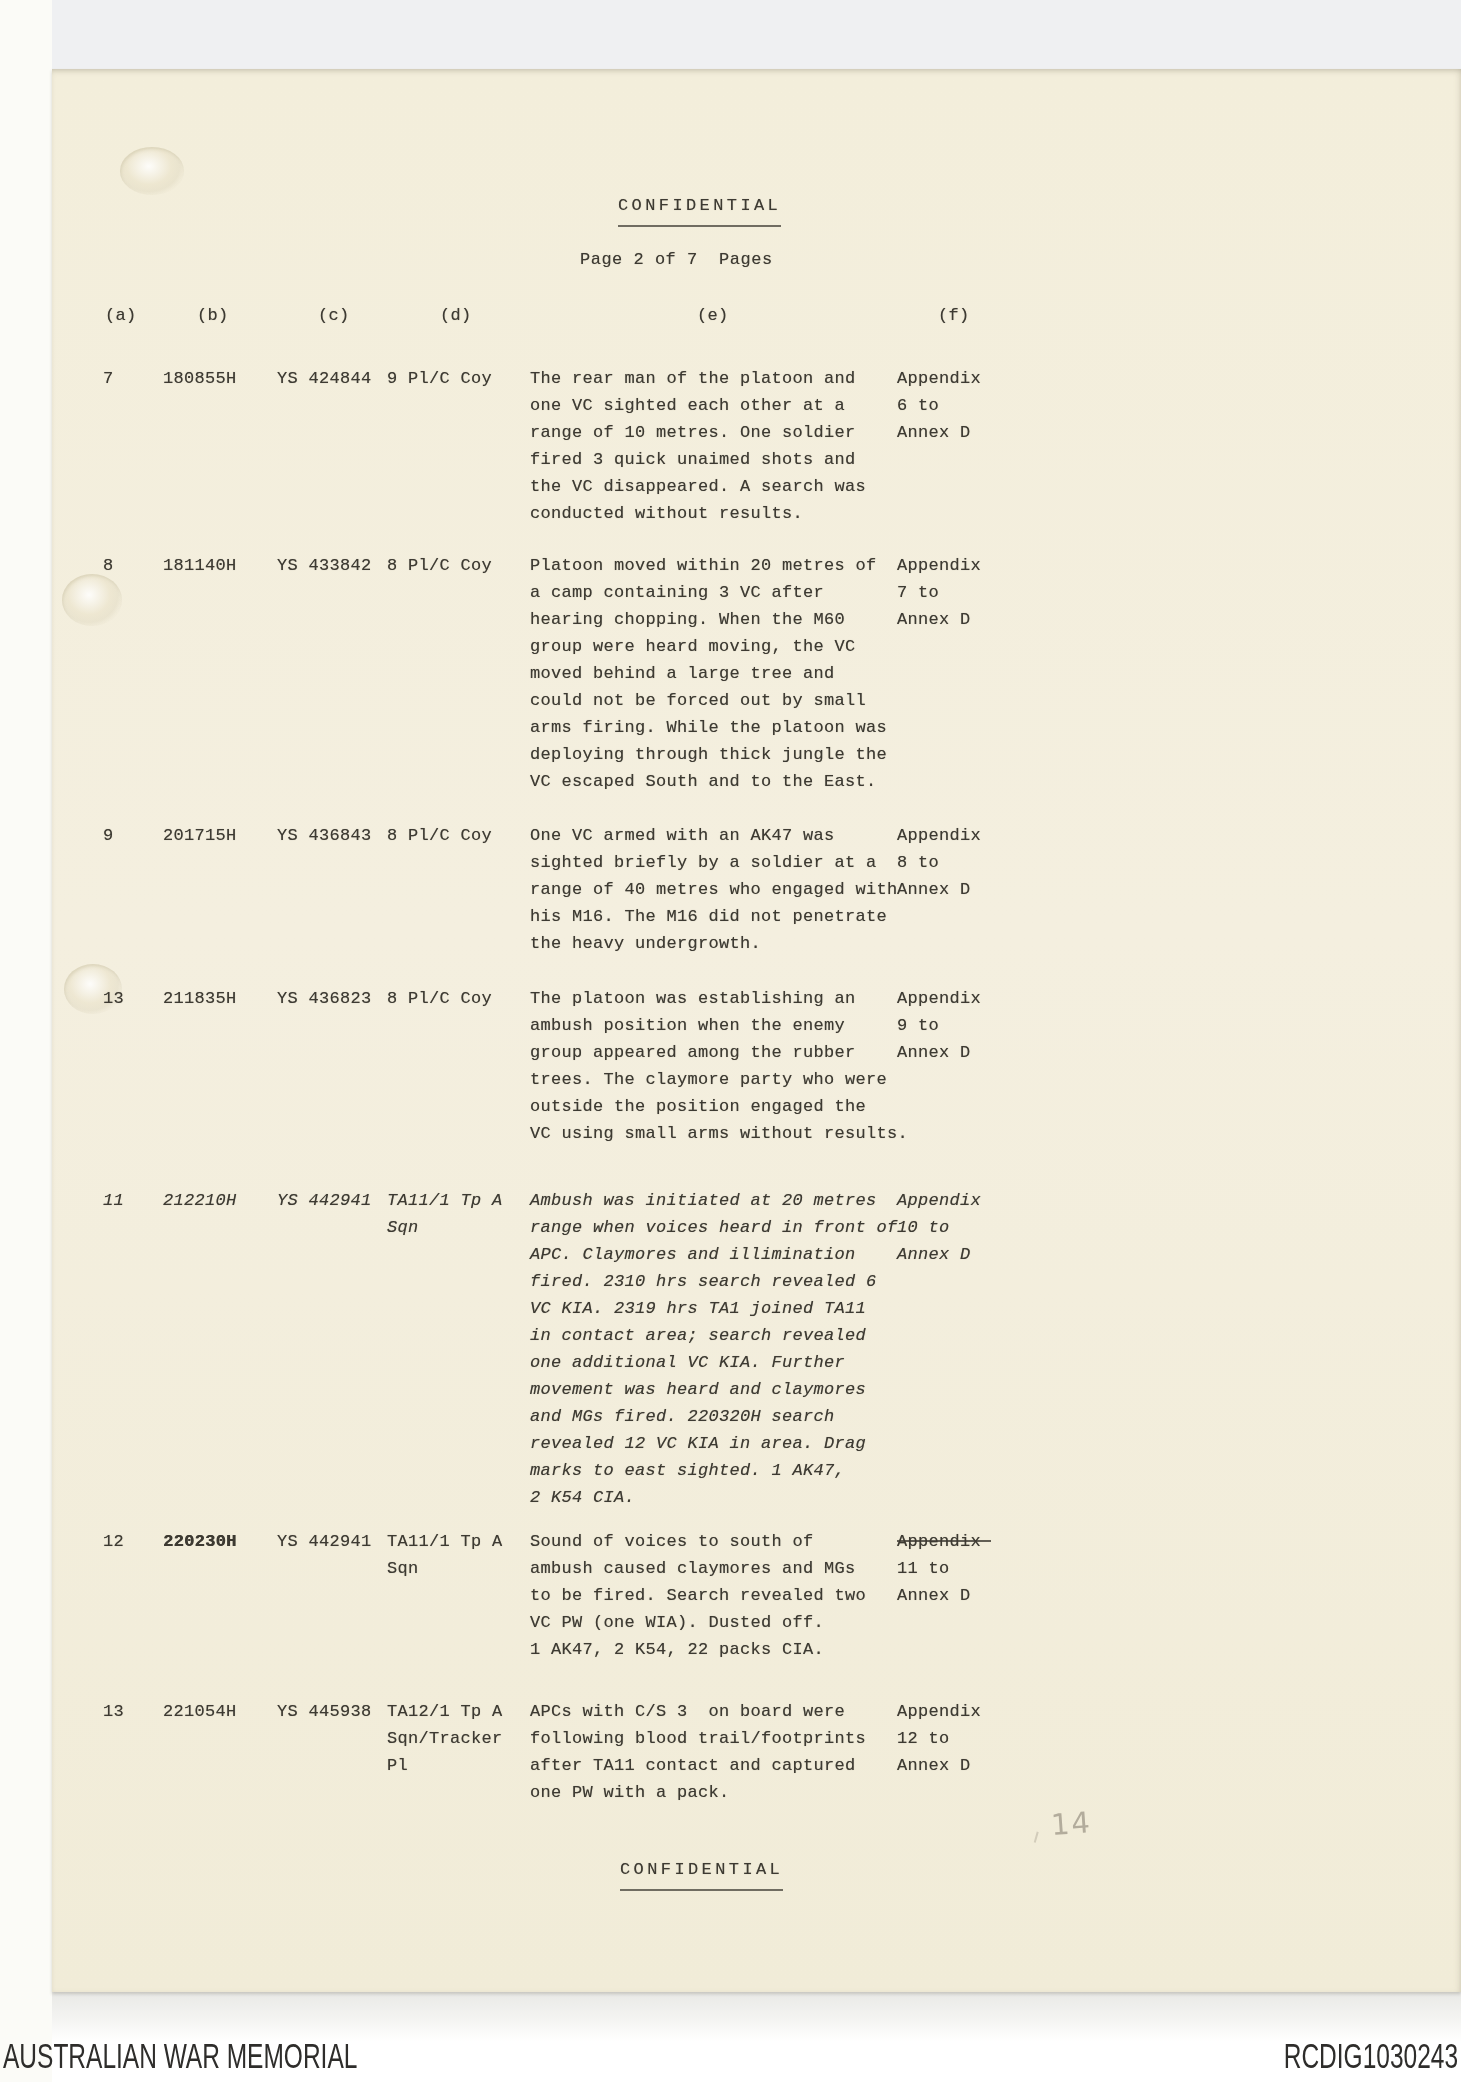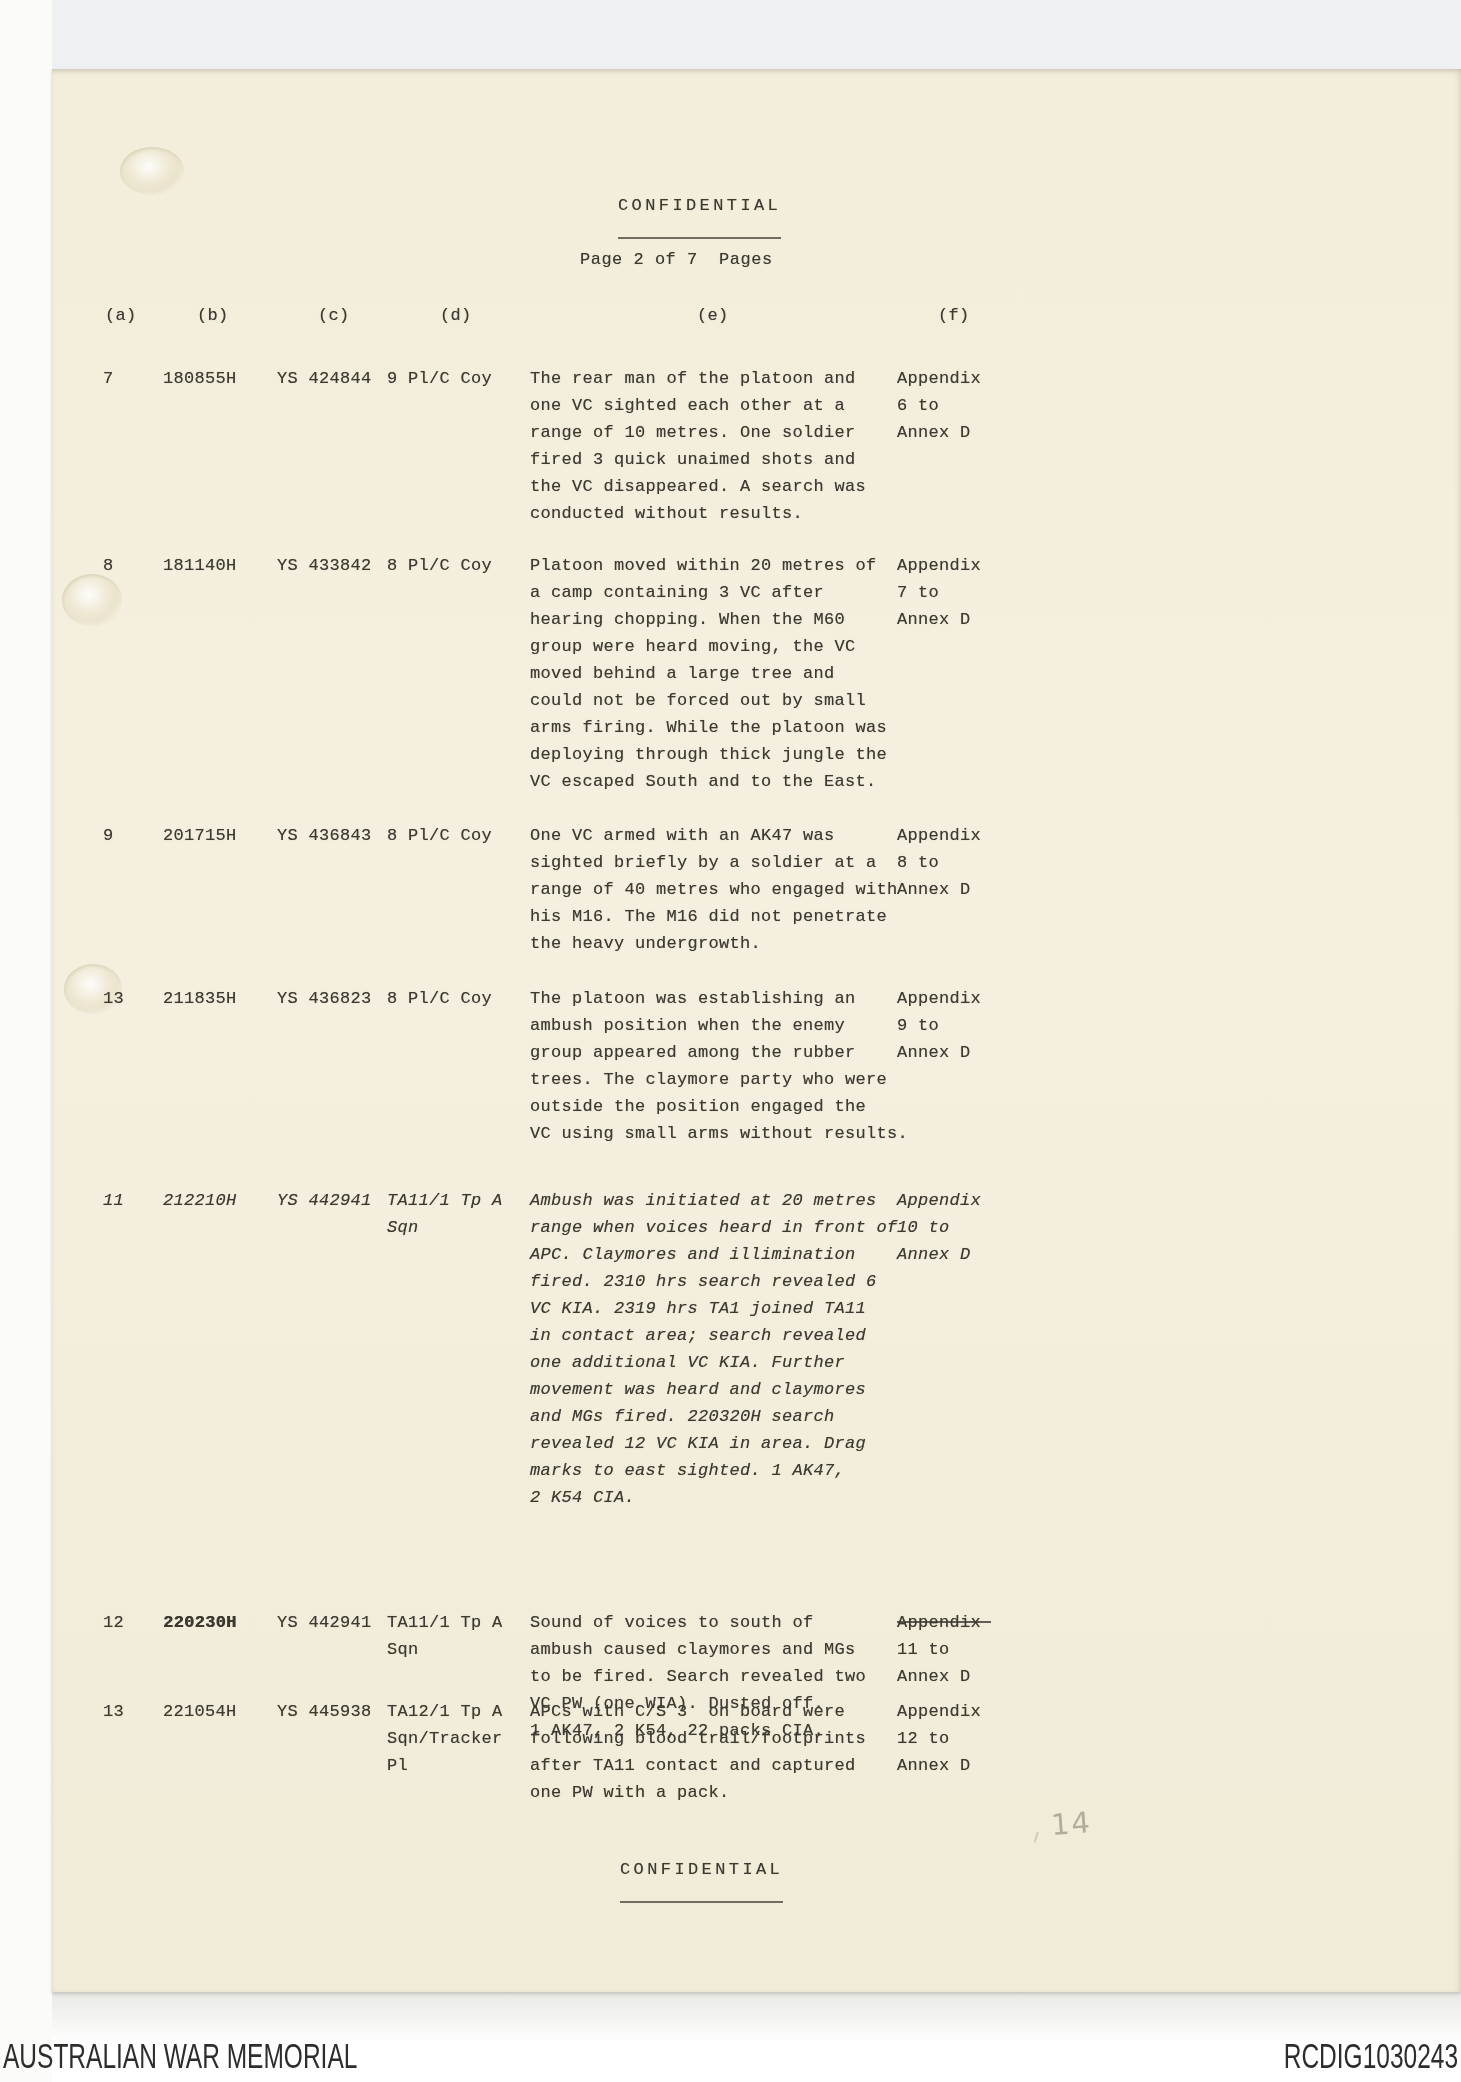--- a/index.html
+++ b/index.html
@@ -21,21 +21,21 @@
                inset -4px 0 8px -5px rgba(110,104,84,.28),
                0 2px 3px rgba(90,86,70,.25);
     color:#3d3a32;
     font-size:17px;line-height:27px;letter-spacing:.3px;
     text-shadow:0 0 .7px rgba(61,58,50,.55);
   }
   .blemish{position:absolute;border-radius:50%;
     background:radial-gradient(ellipse at 45% 40%, rgba(255,255,255,.85) 0%, rgba(232,224,198,.5) 45%, rgba(205,196,165,.25) 62%, transparent 75%);
     box-shadow:1px 2px 3px rgba(190,180,150,.35) inset;}
   .classification{
-    position:absolute;letter-spacing:3.4px;padding-bottom:18px;
+    position:absolute;letter-spacing:3.4px;padding-bottom:6px;
     border-bottom:2px solid rgba(61,58,50,.72);
   }
   .page-line{position:absolute;letter-spacing:.5px;}
   .col-headers{position:absolute;left:0;right:0;}
   .col-headers span{position:absolute;white-space:pre;}
   .entry{
     position:absolute;left:51px;right:0;
     display:grid;grid-template-columns:60px 114px 110px 143px 367px auto;
     align-items:start;
   }
@@ -167,21 +167,21 @@
 movement was heard and claymores
 and MGs fired. 220320H search
 revealed 12 VC KIA in area. Drag
 marks to east sighted. 1 AK47,
 2 K54 CIA.</div>
     <div class="cell f">Appendix
 10 to
 Annex D</div>
   </div>
 
-  <div class="entry entry-12" style="top:1540px;">
+  <div class="entry entry-12" style="top:1459px;">
     <div class="cell a">12</div>
     <div class="cell b">220230H</div>
     <div class="cell c">YS 442941</div>
     <div class="cell d">TA11/1 Tp A
 Sqn</div>
     <div class="cell e">Sound of voices to south of
 ambush caused claymores and MGs
 to be fired. Search revealed two
 VC PW (one WIA). Dusted off.
 1 AK47, 2 K54, 22 packs CIA.</div>

